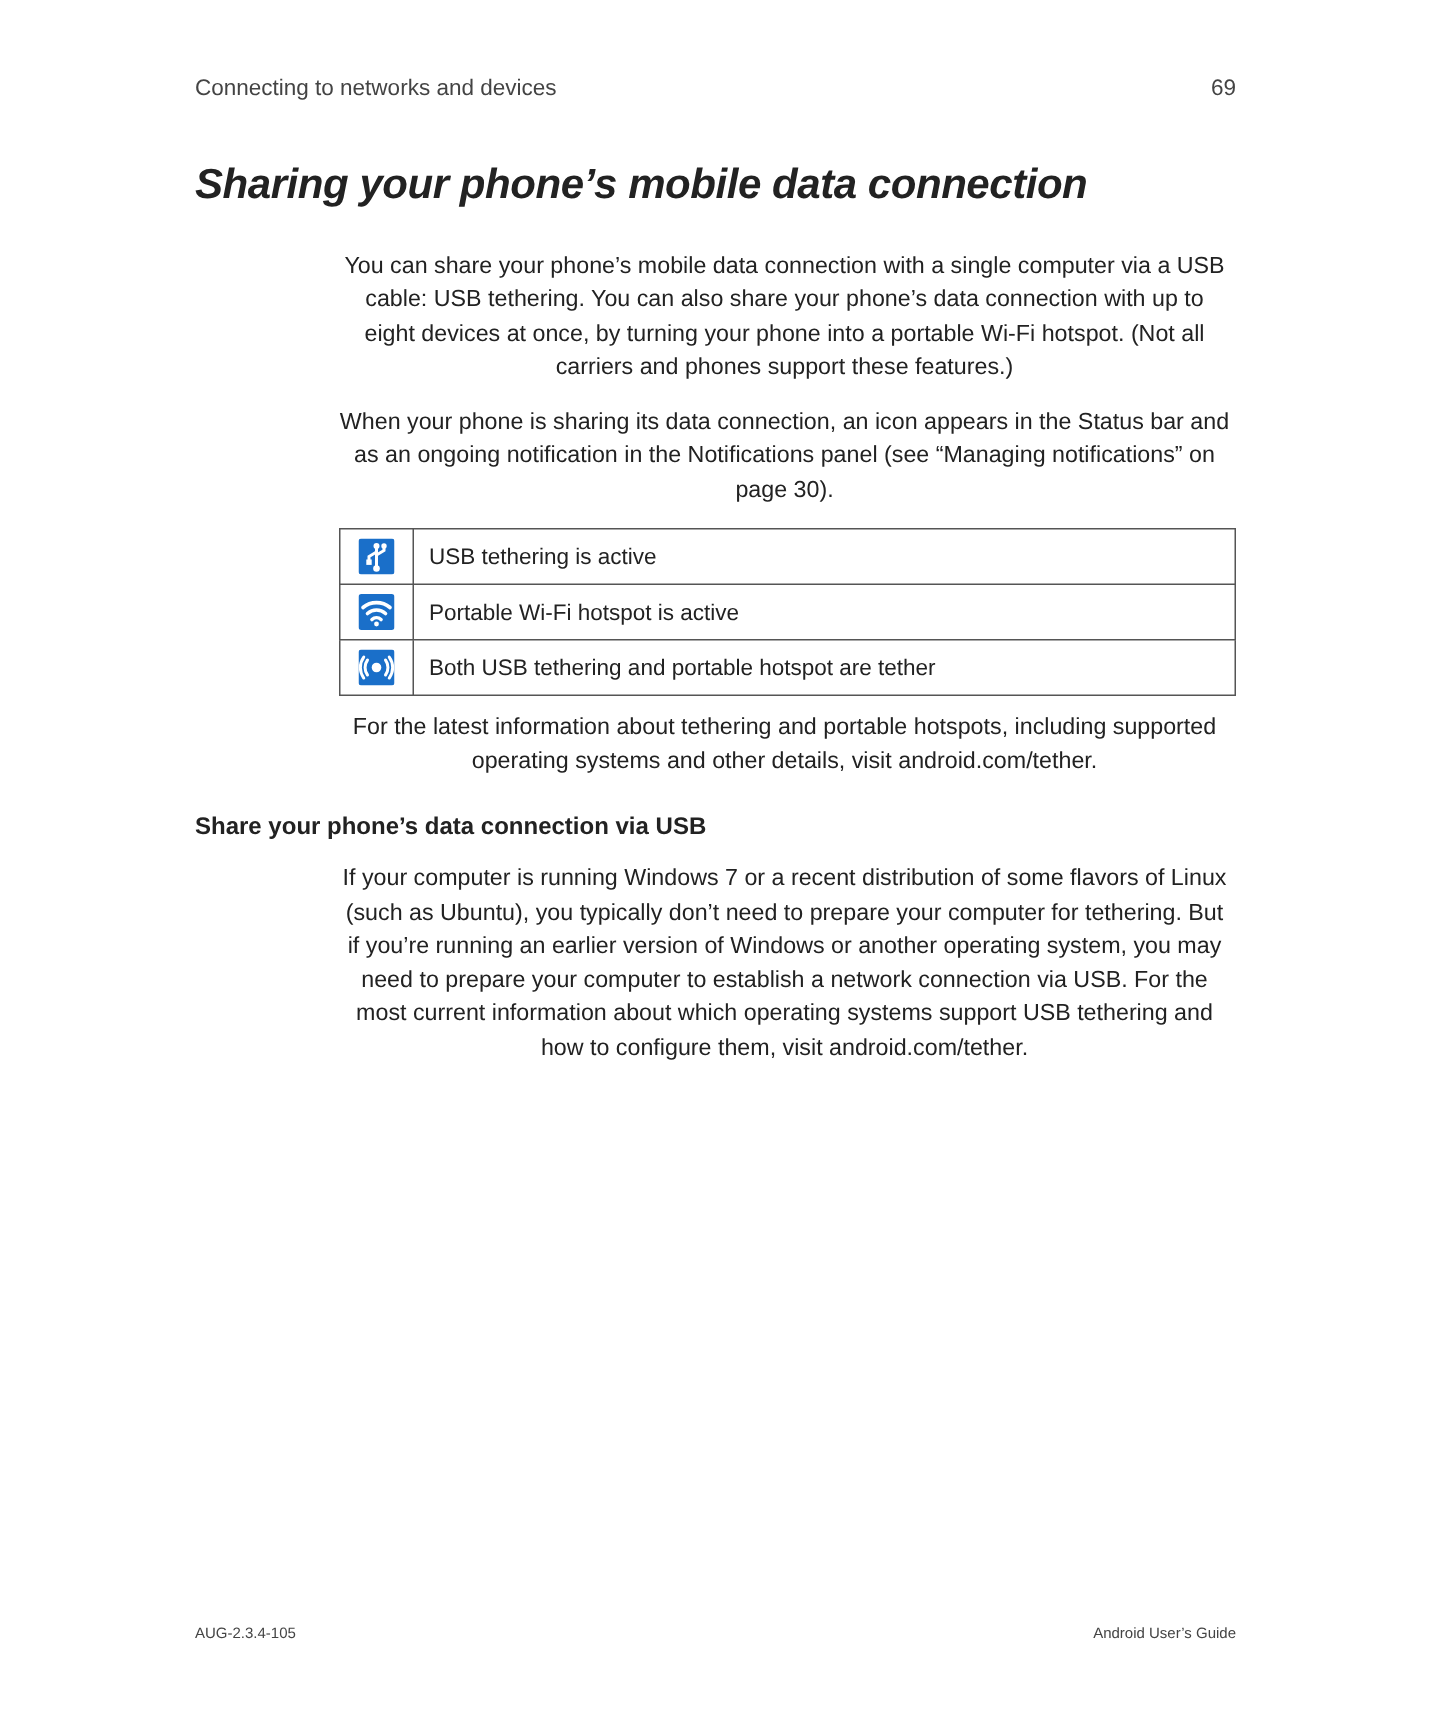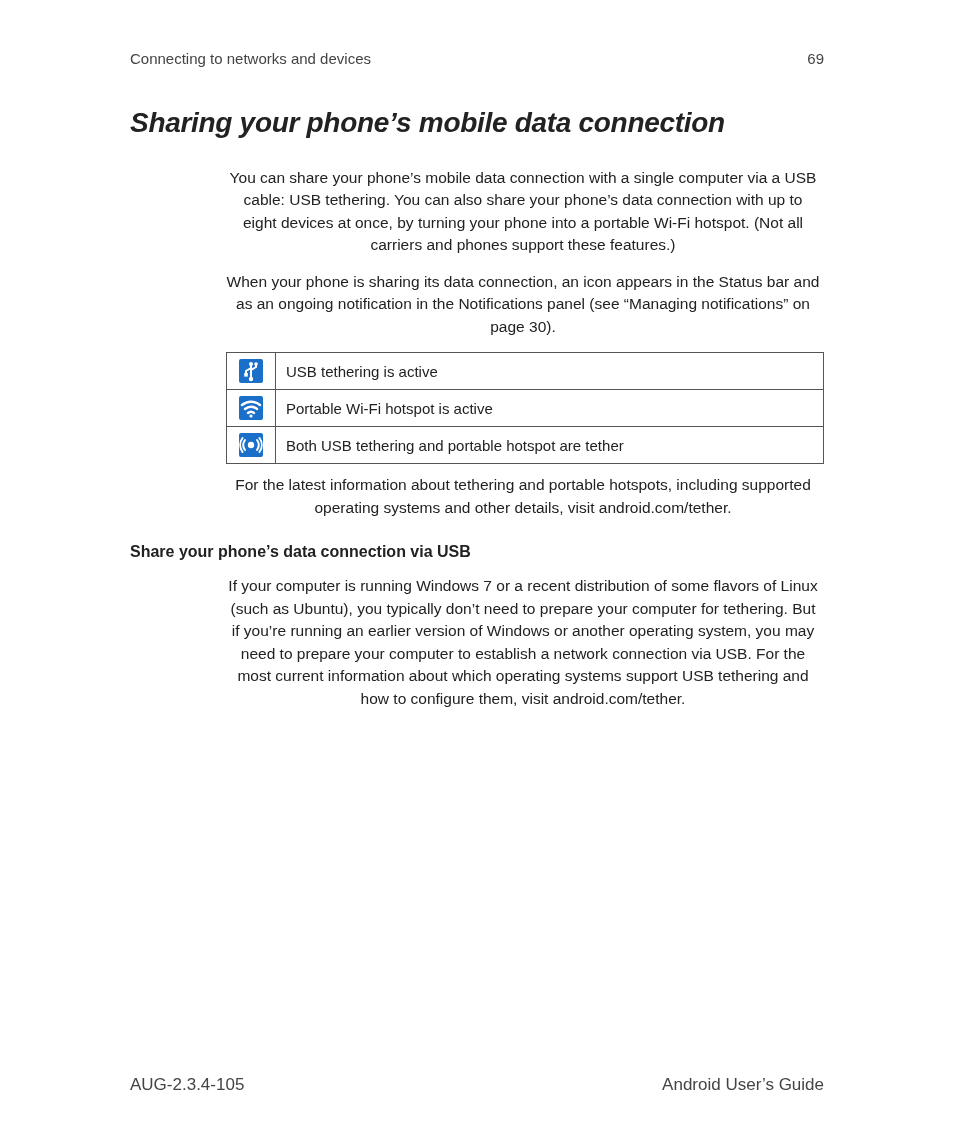--- a/index.html
+++ b/index.html
@@ -53,21 +53,21 @@
   }
   h2{
     font-size:16px;
     font-weight:700;
     margin:24px 0 14px 0;
   }
   .footer{
     position:absolute;
     left:130px;right:130px;bottom:50px;
     display:flex;justify-content:space-between;
-    font-size:17px;color:#444;
+    font-size:10px;color:#444;
   }
 </style>
 </head>
 <body>
 
 <div class="page">
 
   <div class="header">
     <span>Connecting to networks and devices</span>
     <span>69</span>

